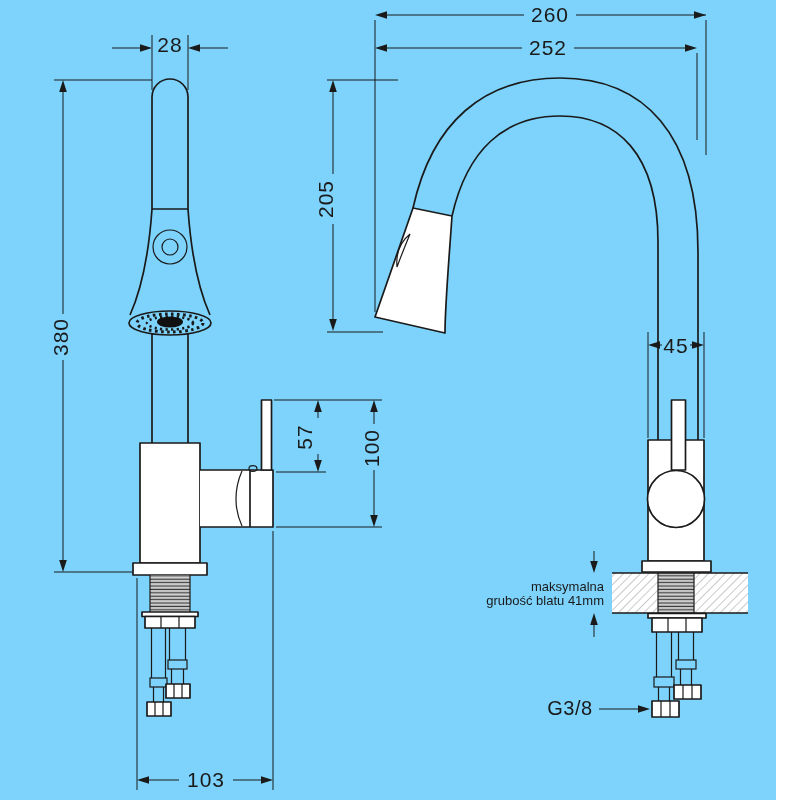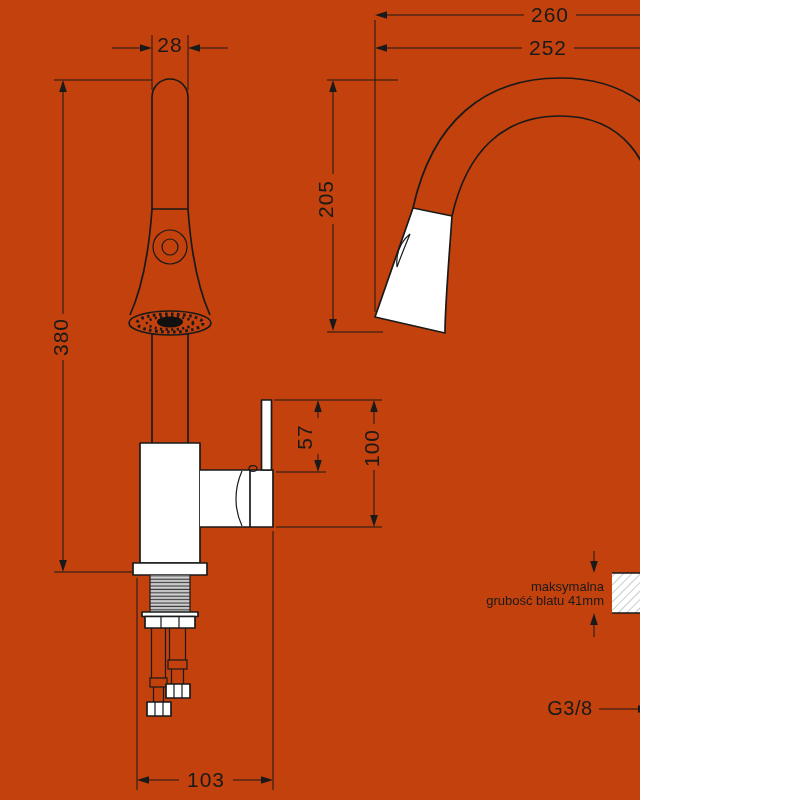--- a/index.html
+++ b/index.html
@@ -1,16 +1,16 @@
 <!DOCTYPE html>
 <html><head>
 <meta charset="utf-8">
 <style>
   html,body{margin:0;padding:0;background:#ffffff;}
-  .stage{position:relative;width:640px;height:800px;background:#c2410c;overflow:hidden;
+  .stage{position:relative;width:776px;height:800px;background:#7dd3fc;overflow:hidden;
          font-family:"Liberation Sans", sans-serif;}
   svg{display:block;}
   .dim-text{font-family:"Liberation Sans", sans-serif;font-size:21px;letter-spacing:1px;
             fill:#1a1a1a;text-anchor:middle;dominant-baseline:middle;}
   .note-text{font-family:"Liberation Sans", sans-serif;font-size:13px;fill:#1a1a1a;
              text-anchor:end;dominant-baseline:middle;letter-spacing:0px;}
   .outline{stroke:#1a1a1a;stroke-width:1.7;fill:none;stroke-linejoin:round;}
   .outline-f{stroke:#1a1a1a;stroke-width:1.7;fill:#ffffff;stroke-linejoin:round;}
   .detail{stroke:#1a1a1a;stroke-width:1.2;fill:none;}
   .dim{stroke:#1a1a1a;stroke-width:1;fill:none;}

